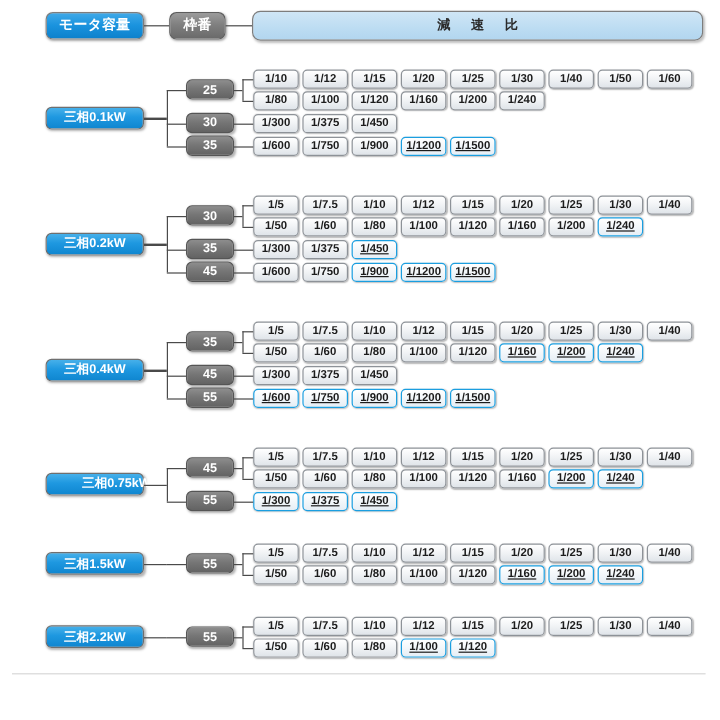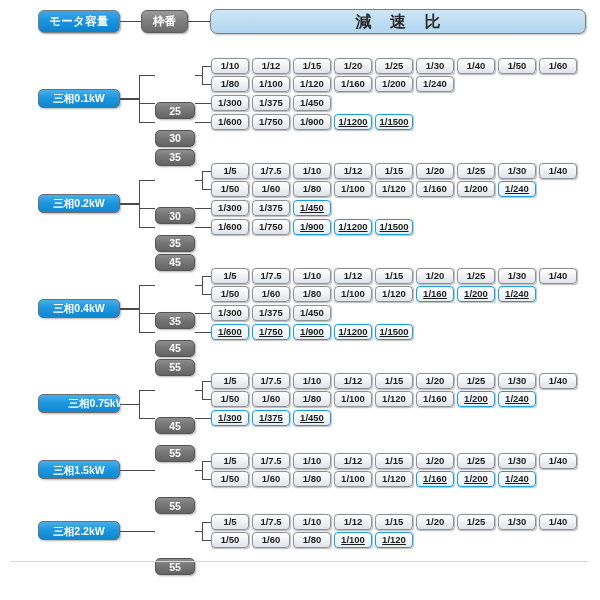--- a/index.html
+++ b/index.html
@@ -38,21 +38,21 @@
     background:linear-gradient(180deg,#9b9b9b 0%,#808080 45%,#6a6a6a 100%);
     border:1px solid #5d5d5d;
     color:#ffffff; font-size:11.5px; font-weight:bold;
     box-shadow:1px 1px 2px rgba(0,0,0,.35);
   }
   .hdr-ratio {
     left:210px; top:9px; width:376px; height:25px;
     border-radius:7px;
     background:linear-gradient(180deg,#cfe6f6 0%,#bcdcf2 60%,#b2d6ef 100%);
     border:1px solid #7d7d7d;
-    color:#2b2b2b; font-size:16px; font-weight:bold;
+    color:#2b2b2b; font-size:11px; font-weight:bold;
     letter-spacing:7px; text-indent:7px;
     box-shadow:1px 1px 2px rgba(0,0,0,.25);
   }
 
   
   .motor {
     width:82px; height:19px;
     border-radius:5px;
     background:linear-gradient(180deg,#46b0ea 0%,#1e98e0 45%,#0f86d0 100%);
     border:1px solid #6f6f6f;
@@ -61,21 +61,20 @@
   }
 
   
   .frame {
     width:40px; height:17px;
     border-radius:5px;
     background:linear-gradient(180deg,#8d8d8d 0%,#767676 45%,#636363 100%);
     border:1px solid #555555;
     color:#ffffff; font-size:10.5px; font-weight:bold;
     box-shadow:1px 1px 2px rgba(0,0,0,.3);
-    margin-top:36px;
   }
 
   
   .ratio {
     width:38px; height:16px;
     border-radius:4px;
     background:linear-gradient(180deg,#ffffff 0%,#f2f4f6 45%,#dfe4e9 100%);
     border:1px solid #8d9298;
     color:#1c1c1c; font-size:9.5px; font-weight:bold;
     box-shadow:0.5px 0.5px 1.2px rgba(0,0,0,.28);

